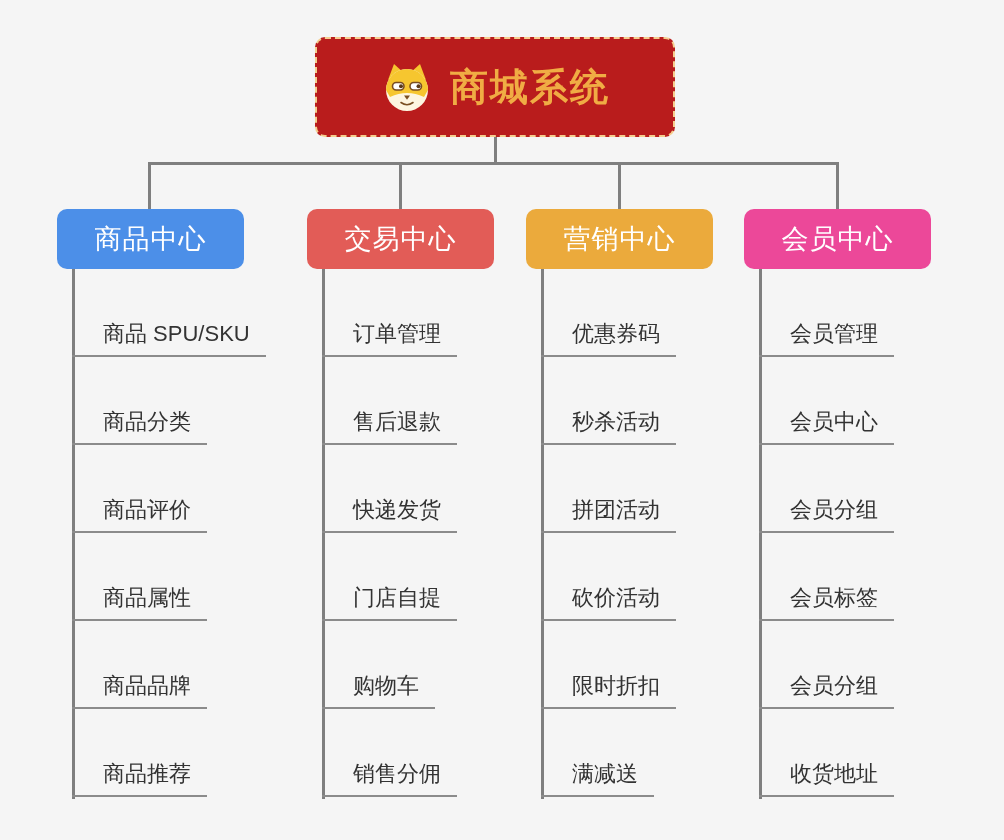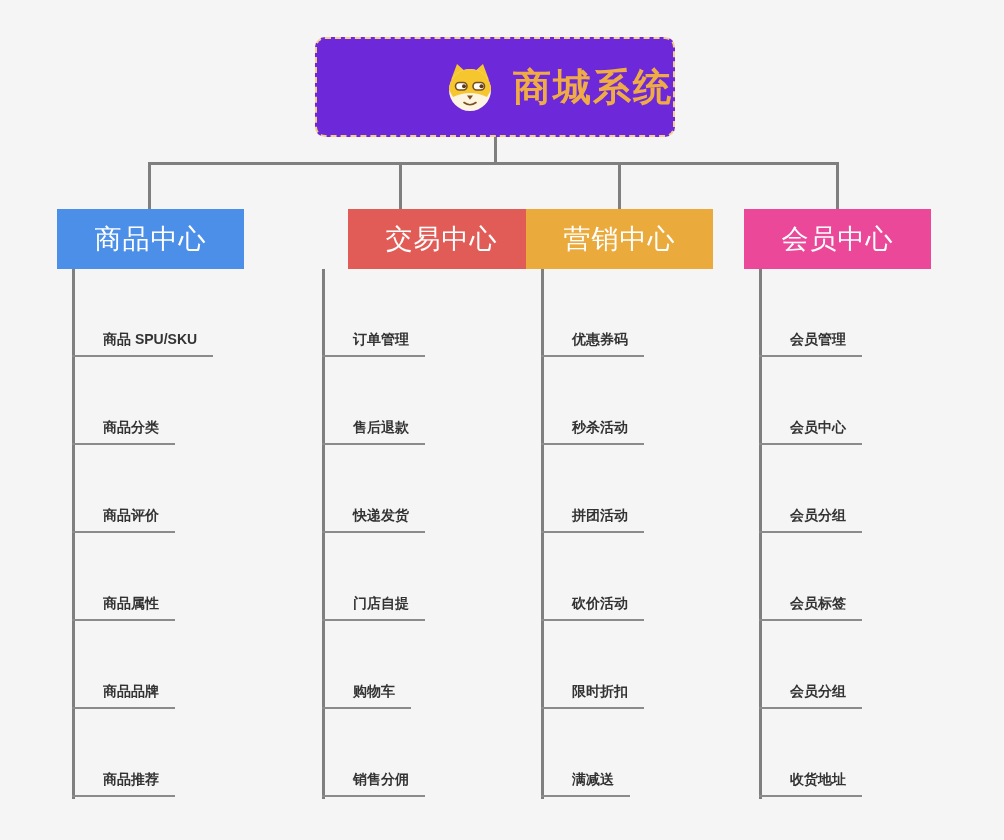--- a/index.html
+++ b/index.html
@@ -18,40 +18,40 @@
   .root-stem{left:494px;top:137px;width:3px;height:26px;}
   .h-bar{left:148px;top:162px;width:691px;height:3px;}
   .stub{top:164px;width:3px;height:46px;}
   .stub-1{left:148px;}
   .stub-2{left:399px;}
   .stub-3{left:618px;}
   .stub-4{left:836px;}
   
   .root-node{
     position:absolute;left:315px;top:37px;width:360px;height:100px;
-    background:#6d28d9;border:2px dashed #f5ce8e;border-radius:10px;
+    background:#b91c1c;border:2px dashed #f5ce8e;border-radius:10px;
     box-sizing:border-box;
-    display:flex;align-items:center;justify-content:flex-end;gap:16px;
+    display:flex;align-items:center;justify-content:center;gap:16px;
   }
   .root-label{font-size:38px;font-weight:700;letter-spacing:2px;}
   
   .column{position:absolute;top:209px;width:260px;}
   .branch{
-    width:187px;height:60px;border-radius:0;
+    width:187px;height:60px;border-radius:10px;
     display:flex;align-items:center;justify-content:center;
     color:#ffffff;font-size:27px;letter-spacing:1px;
   }
   .trunk{position:absolute;left:15px;top:60px;width:3px;height:530px;background:var(--line,#7f7f7f);}
   .children{position:absolute;left:15px;top:60px;}
   .child-row{height:88px;display:flex;align-items:flex-end;}
   .child-topic{
     border-bottom:2px solid var(--underline,#8b8b8b);
     padding:0 16px 6px 31px;
-    font-size:14px;color:var(--childtext,#333333);
-    white-space:nowrap;width:fit-content;font-weight:bold;
+    font-size:22px;color:var(--childtext,#333333);
+    white-space:nowrap;width:fit-content;
   }
   .col-1{left:57px;}
   .col-2{left:307px;}
   .col-3{left:526px;}
   .col-4{left:744px;}
 </style>
 </head>
 <body>
 
 <div class="canvas">
@@ -100,21 +100,21 @@
         <div class="child-row">
           <div class="child-topic">商品品牌</div>
         </div>
         <div class="child-row">
           <div class="child-topic">商品推荐</div>
         </div>
       </div>
   </div>
 
   <div class="column col-2">
-    <div class="branch" style="background-color: rgb(226, 92, 87); margin-left: 41px;">交易中心</div>
+    <div class="branch" style="background-color: rgb(226, 92, 87);">交易中心</div>
     <div class="trunk"></div>
     <div class="children">
         <div class="child-row">
           <div class="child-topic">订单管理</div>
         </div>
         <div class="child-row">
           <div class="child-topic">售后退款</div>
         </div>
         <div class="child-row">
           <div class="child-topic">快递发货</div>

